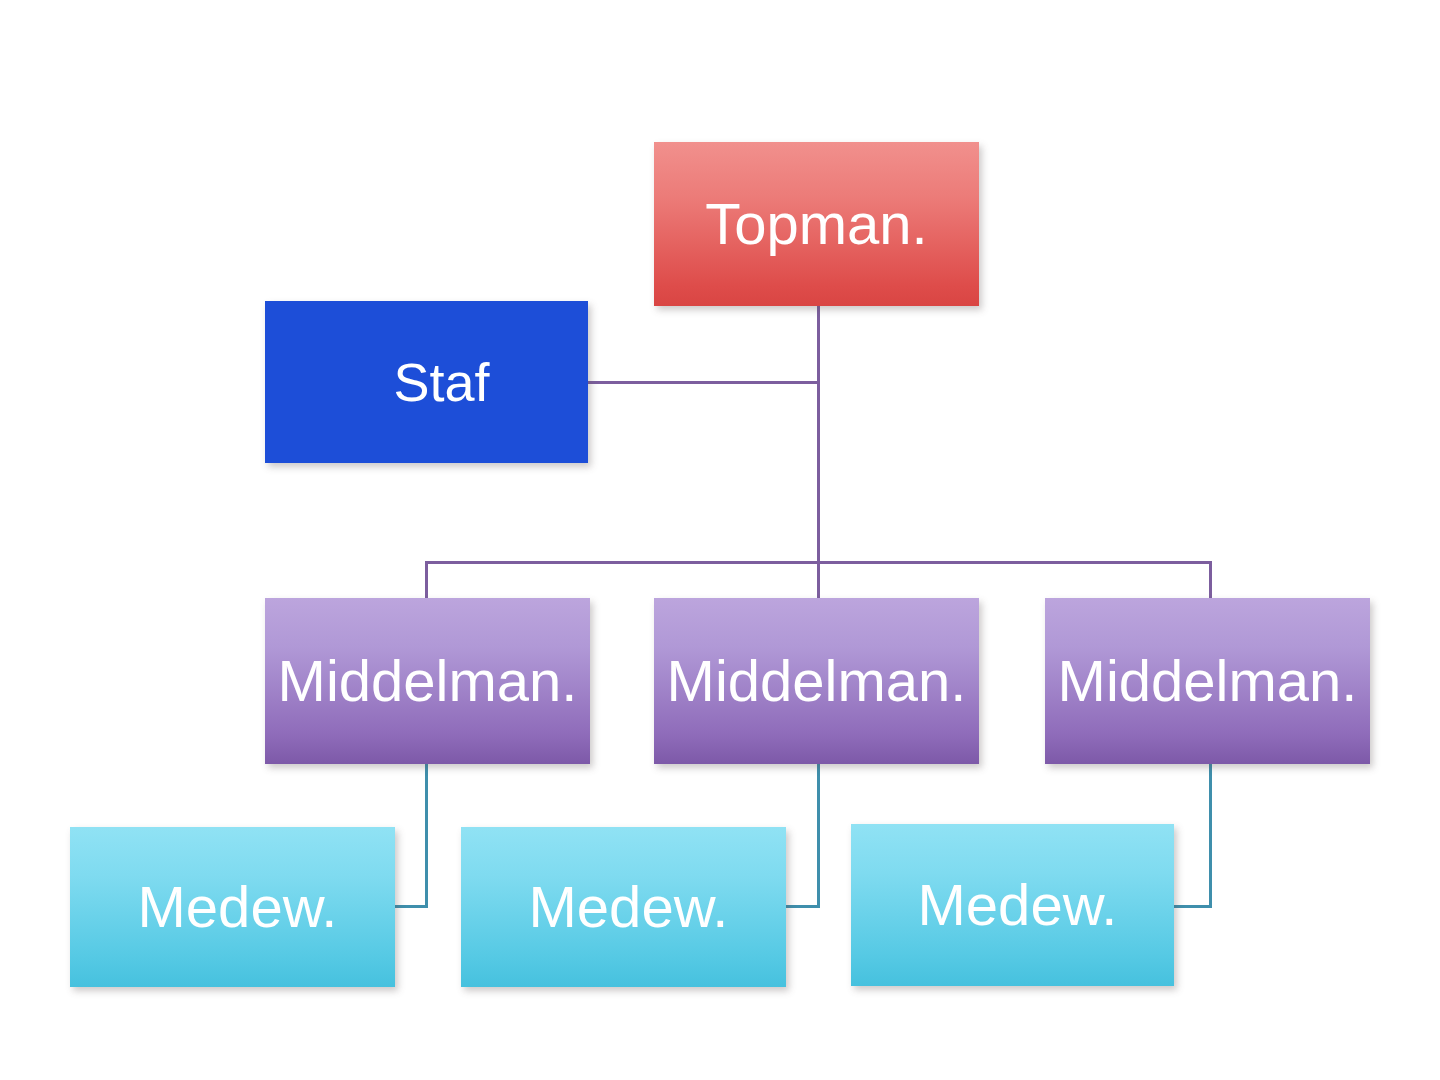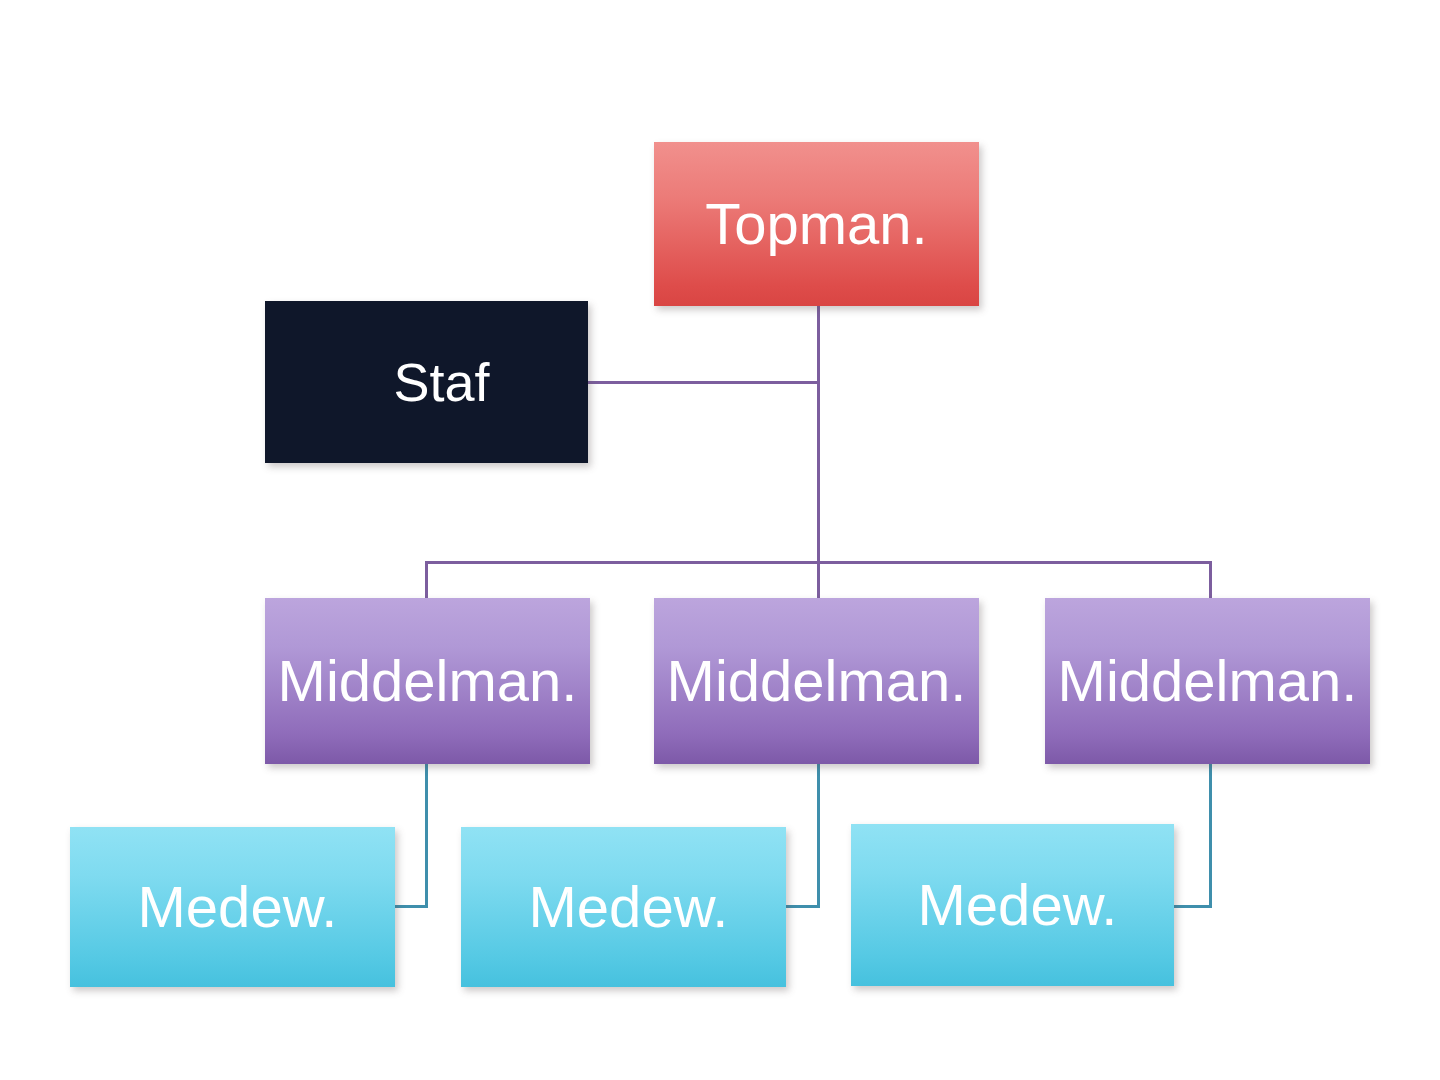--- a/index.html
+++ b/index.html
@@ -54,21 +54,21 @@
     display: block;
     width: 100%;
     text-align: center;
     line-height: 1.0;
   }
 
   .node-top {
     background: linear-gradient(to bottom, #f1908d 0%, #ec7b78 34%, #de4c4a 88%, #d94543 100%);
   }
   .node-staff {
-    background: #0f172a;
+    background: #1d4ed8;
   }
   .node-mid {
     background: linear-gradient(to bottom, #bca5dd 0%, #b098d6 30%, #8f6cba 82%, #7d59a8 100%);
     justify-content: flex-end;
   }
   .node-low {
     background: linear-gradient(to bottom, #90e2f4 0%, #7fdbf0 30%, #55c9e4 82%, #46c1de 100%);
     padding-left: 10px;
   }
 

